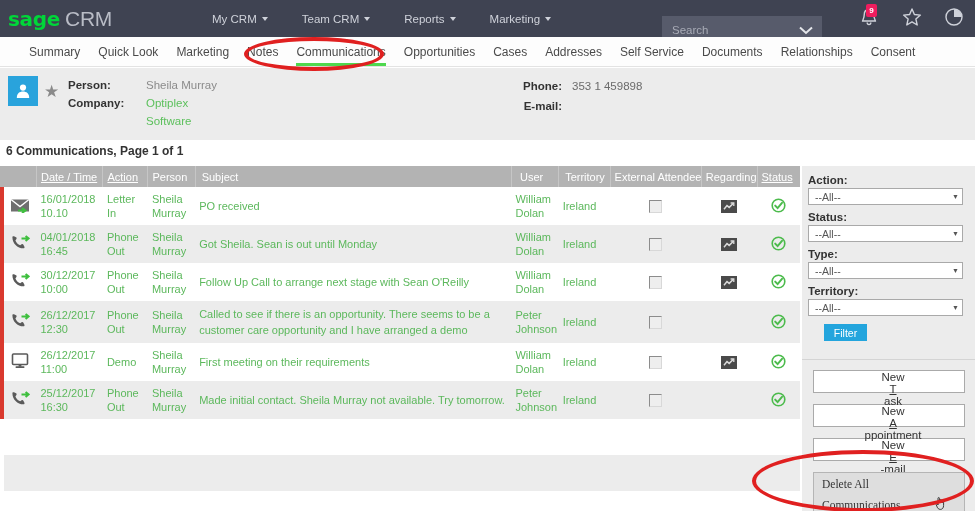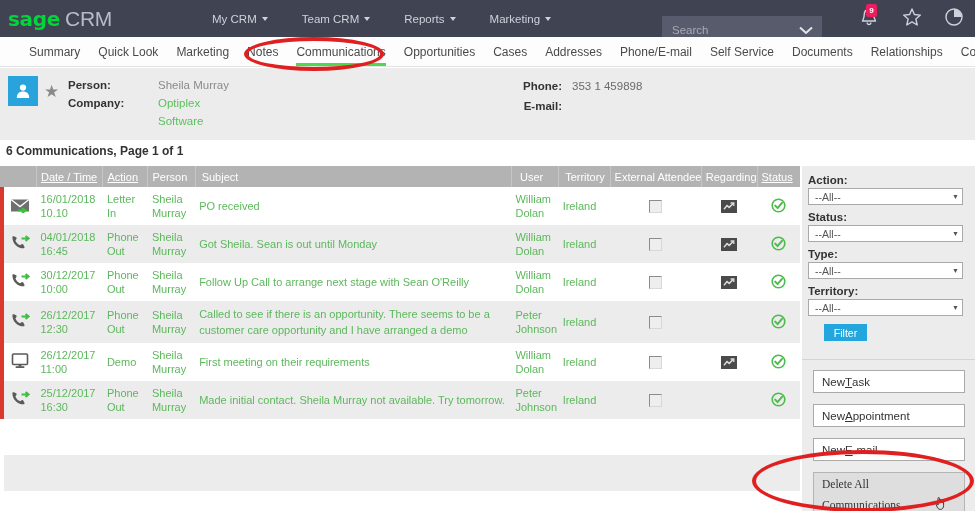--- a/index.html
+++ b/index.html
@@ -65,21 +65,21 @@
   .ctx {
     position: absolute; left: 0; top: 68px; width: 975px; height: 72px;
     background: #ececec;
   }
   .avatar {
     position: absolute; left: 8px; top: 8px; width: 30px; height: 30px;
     background: #29a3dc; display: flex; align-items: center; justify-content: center;
   }
   .star { position: absolute; left: 44px; top: 13px; color: #8a8a8a; font-size: 17px; }
   .ctxlabels { position: absolute; left: 68px; top: 8px; font-size: 11.5px; color: #333; font-weight: bold; line-height: 18px; }
-  .ctxvals   { position: absolute; left: 158px; top: 8px; font-size: 11.5px; line-height: 18px; }
+  .ctxvals   { position: absolute; left: 146px; top: 8px; font-size: 11.5px; line-height: 18px; }
   .ctxvals .person { color: #8b8b8b; }
   .ctxvals .company a { color: #5cc05c; text-decoration: none; cursor: pointer; display:block; }
   .ctxlabels2 { position: absolute; left: 500px; top: 8px; font-size: 11.5px; color: #333; font-weight: bold; line-height: 20px; text-align: right; width: 62px; }
   .ctxvals2 { position: absolute; left: 572px; top: 8px; font-size: 11.5px; line-height: 20px; }
   .ctxvals2 .phone { color: #6b6b6b; }
   .ctxvals2 .email a { color: #5cc05c; text-decoration: underline; cursor: pointer; }
 
   .listcount {
     position: absolute; left: 6px; top: 144px; font-size: 12px; font-weight: bold; color: #333;
   }
@@ -140,21 +140,21 @@
   .sel .sc { font-size: 7px; color: #555; }
   .filterbtn {
     margin: 8px 0 0 22px; width: 43px; height: 17px; background: #23a5dd;
     color: #fff; font-size: 10.5px; display: flex; align-items: center; justify-content: center;
     cursor: pointer;
   }
 
   .actbtn {
     margin: 0 0 11px 11px; width: 152px; height: 23px; background: #fff;
     border: 1px solid #aaa; font-size: 11.5px; color: #333;
-    display: flex; align-items: center; padding-left: 8px; cursor: pointer;
+    display: flex; align-items: center; padding-left: 8px; cursor: pointer; flex-direction: column;
   }
   .actbtn u { text-decoration: underline; }
   .delbtn {
     margin: 0 0 0 11px; width: 152px; height: 46px; background: #dedede;
     border: 1px solid #b5b5b5; font-size: 11.5px; color: #333;
     display: flex; flex-direction: column; justify-content: center;
     padding-left: 8px; cursor: pointer; line-height: 21px; position: relative; font-family: Liberation Serif, serif;
   }
   .cursor-hand { position: absolute; right: 16px; top: 22px; font-size: 14px; color: #333; }
 
@@ -243,23 +243,20 @@
         <span>Communications</span>
       </div>
     <div class="tab">
         <span>Opportunities</span>
       </div>
     <div class="tab">
         <span>Cases</span>
       </div>
     <div class="tab">
         <span>Addresses</span>
-      </div>
-    <div class="tab">
-        <span>Phone/E-mail</span>
       </div>
     <div class="tab">
         <span>Self Service</span>
       </div>
     <div class="tab">
         <span>Documents</span>
       </div>
     <div class="tab">
         <span>Relationships</span>
       </div>

